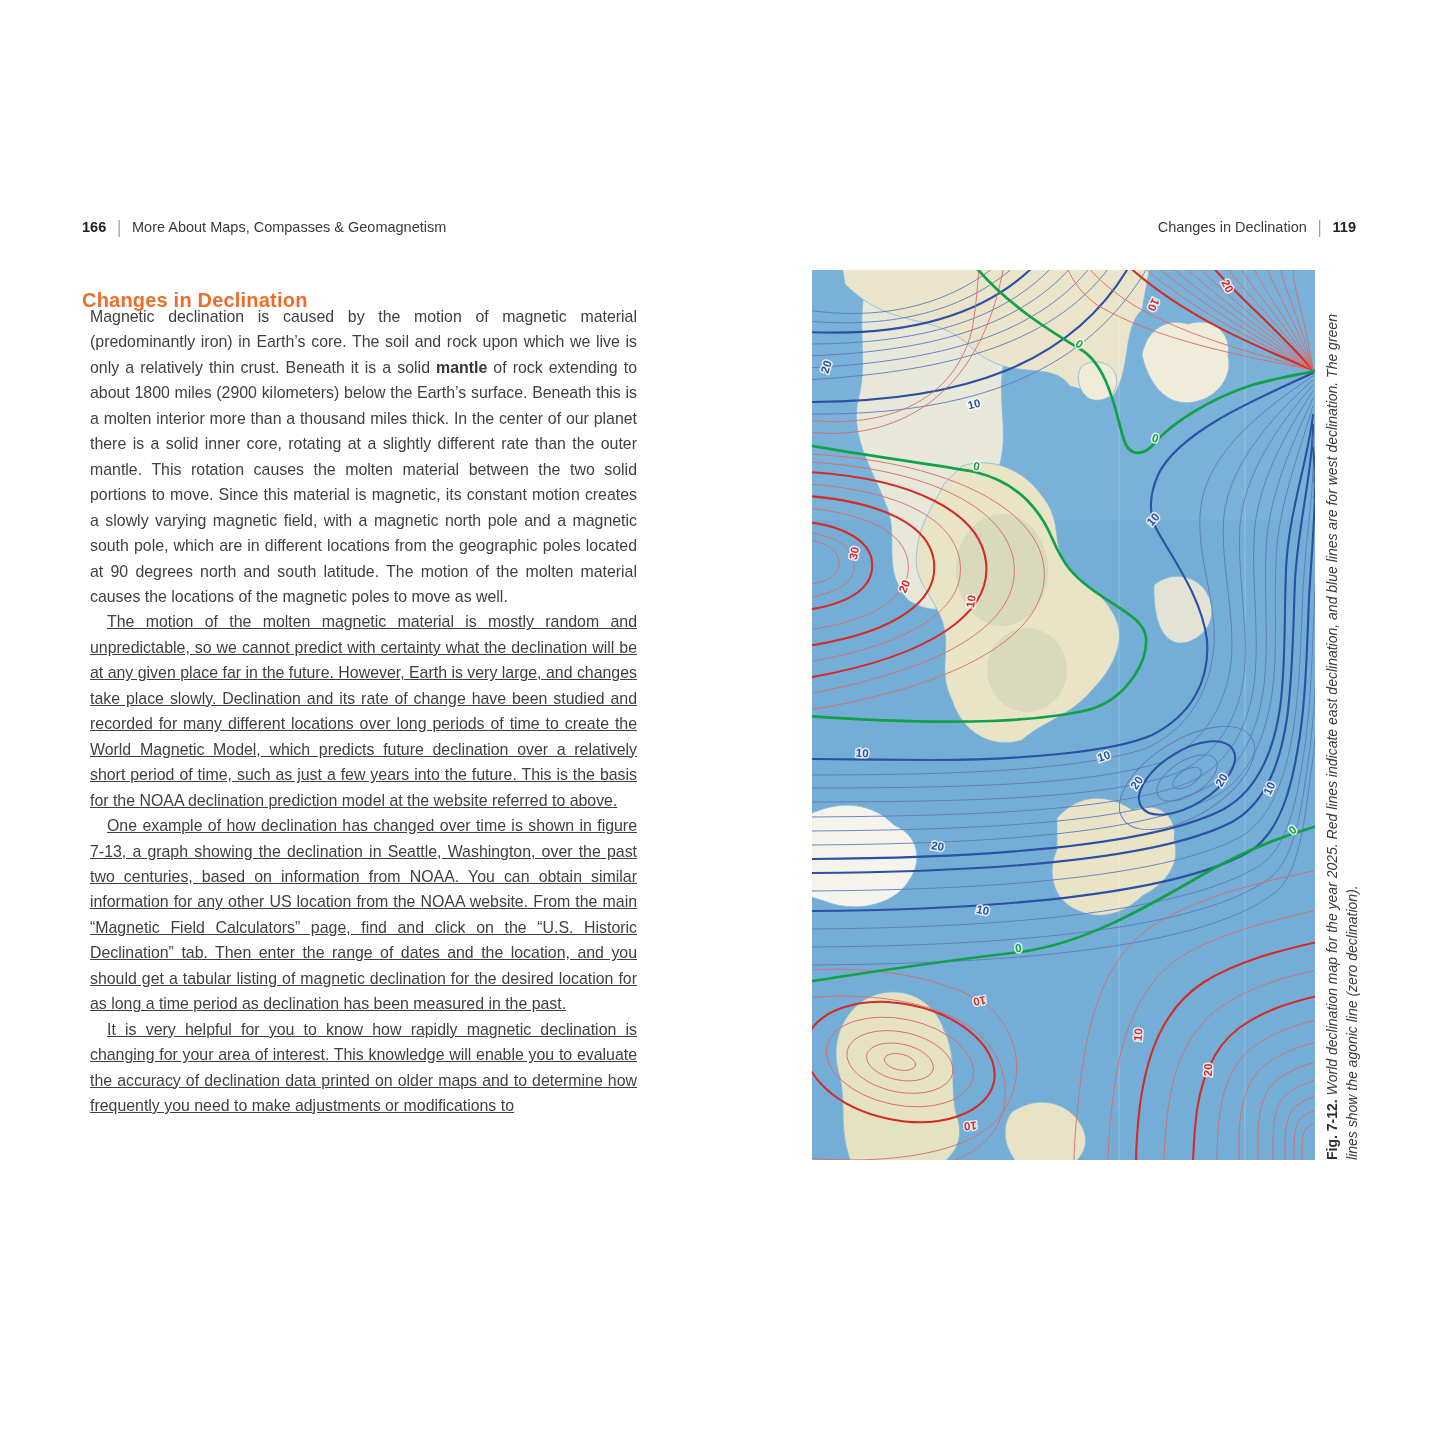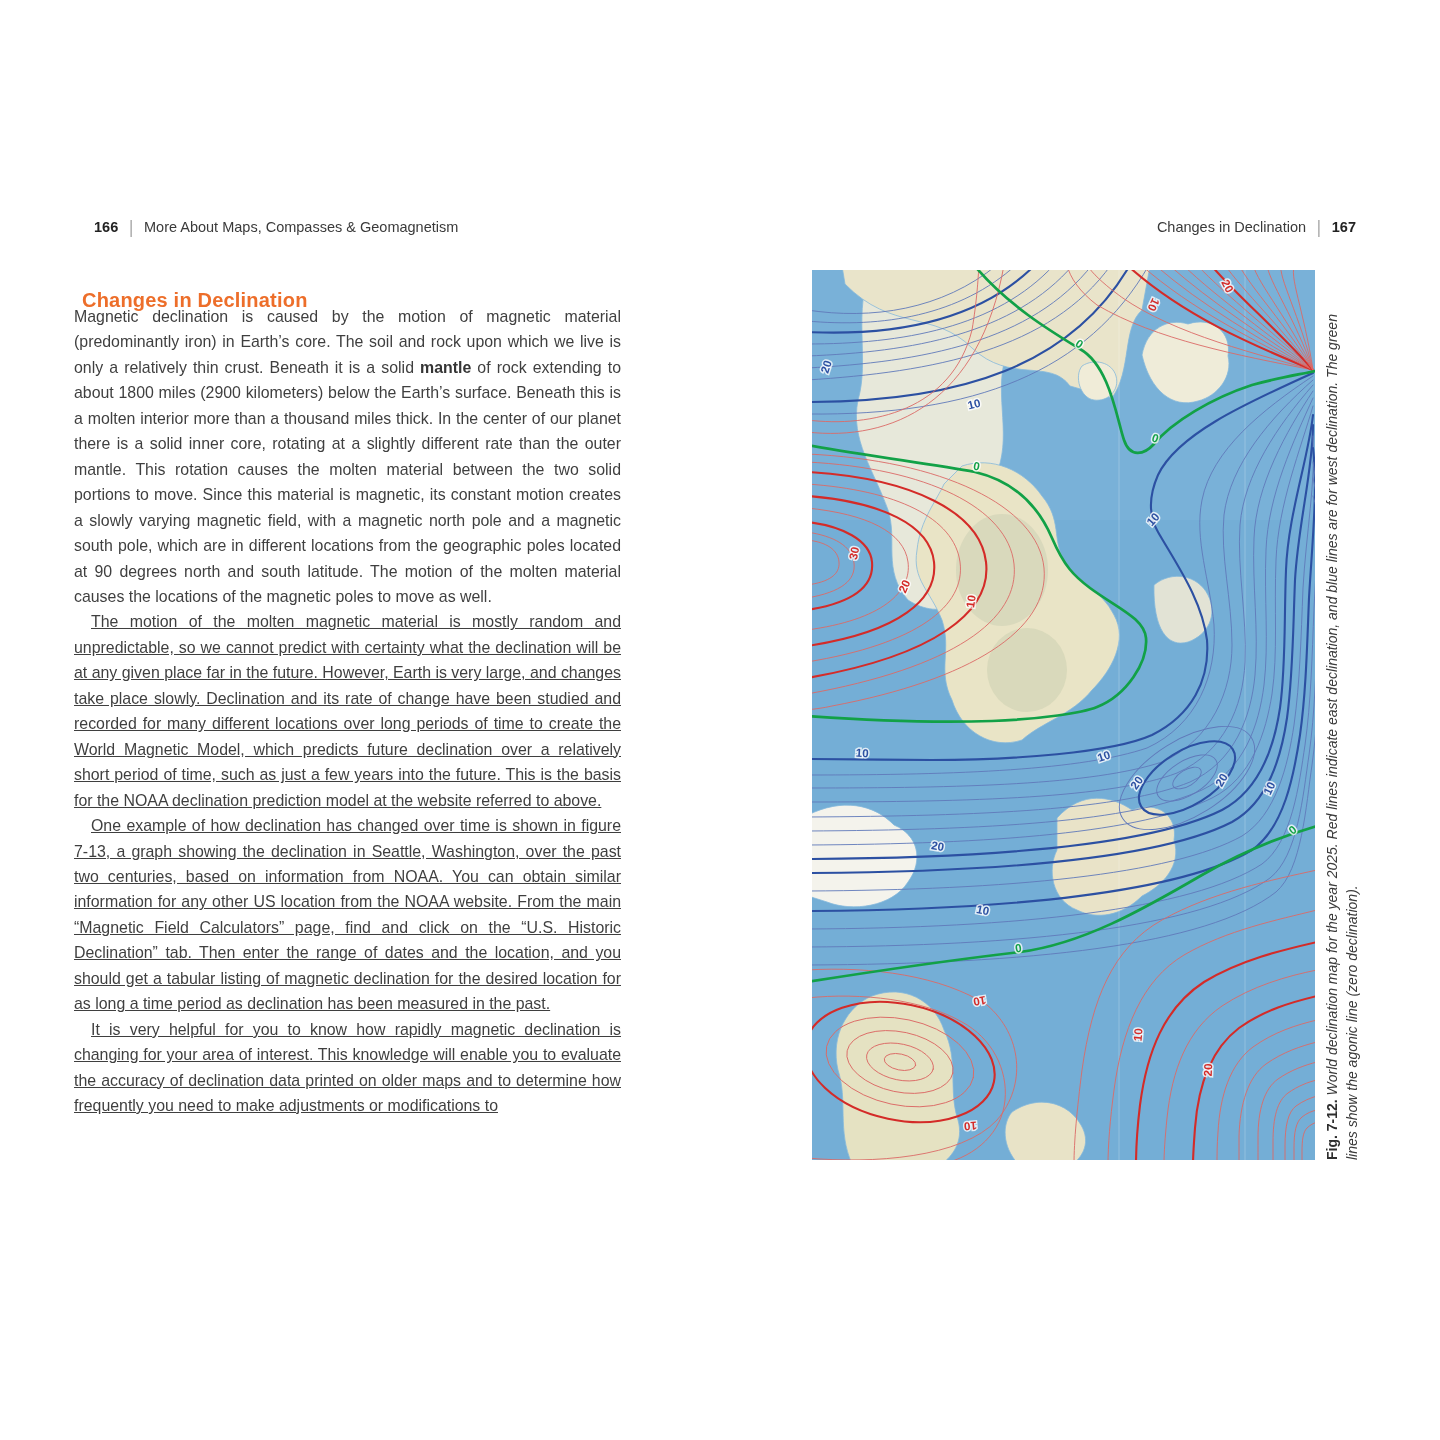--- a/index.html
+++ b/index.html
@@ -2,26 +2,26 @@
 <html><head>
 <meta charset="utf-8">
 <style>
   html,body{margin:0;padding:0;background:#ffffff;}
   body{width:1440px;height:1440px;position:relative;font-family:"Liberation Sans",sans-serif;color:#3d3d3d;}
 
   
   .runhead{position:absolute;top:219px;font-size:14.5px;display:flex;align-items:baseline;gap:11px;color:#3a3a3a;}
   .runhead .pagenum{font-weight:bold;color:#222;}
   .runhead .divider{color:#9a9a9a;font-weight:300;transform:scaleY(1.25);display:inline-block;}
-  #runhead-left{left:94px;justify-content:center;}
+  #runhead-left{left:82px;justify-content:center;}
   #runhead-right{right:84px;}
 
   
   #section-heading{position:absolute;left:82px;top:272px;font-size:20px;font-weight:bold;color:#ed6e2a;letter-spacing:.2px;}
-  #body-column{position:absolute;left:74px;top:304px;width:547px;font-size:15.9px;line-height:25.45px;text-align:justify;color:#3f3f3f;}
+  #body-column{position:absolute;left:90px;top:304px;width:547px;font-size:15.9px;line-height:25.45px;text-align:justify;color:#3f3f3f;}
   #body-column p{margin:0;}
   #body-column p.indent{text-indent:17px;text-decoration:underline;}
   #body-column b{font-weight:bold;color:#353535;}
 
   
   #figure-map{position:absolute;left:812px;top:270px;width:503px;height:890px;}
   #figure-map svg{display:block;width:503px;height:890px;}
 
   #figure-caption{
     position:absolute;left:1322px;top:1160px;width:886px;
@@ -54,21 +54,21 @@
 <div id="body-column">
   <p><span>Magnetic declination is caused by the motion of magnetic material (predominantly iron) in Earth’s core. The soil and rock upon which we live is only a relatively thin crust. Beneath it is a solid </span><b>mantle</b><span> of rock extending to about 1800 miles (2900 kilometers) below the Earth’s surface. Beneath this is a molten interior more than a thousand miles thick. In the center of our planet there is a solid inner core, rotating at a slightly different rate than the outer mantle. This rotation causes the molten material between the two solid portions to move. Since this material is magnetic, its constant motion creates a slowly varying magnetic field, with a magnetic north pole and a magnetic south pole, which are in different locations from the geographic poles located at 90 degrees north and south latitude. The motion of the molten material causes the locations of the magnetic poles to move as well.</span></p>
   <p class="indent">The motion of the molten magnetic material is mostly random and unpredictable, so we cannot predict with certainty what the declination will be at any given place far in the future. However, Earth is very large, and changes take place slowly. Declination and its rate of change have been studied and recorded for many different locations over long periods of time to create the World Magnetic Model, which predicts future declination over a relatively short period of time, such as just a few years into the future. This is the basis for the NOAA declination prediction model at the website referred to above.</p>
   <p class="indent">One example of how declination has changed over time is shown in figure 7-13, a graph showing the declination in Seattle, Washington, over the past two centuries, based on information from NOAA. You can obtain similar information for any other US location from the NOAA website. From the main “Magnetic Field Calculators” page, find and click on the “U.S. Historic Declination” tab. Then enter the range of dates and the location, and you should get a tabular listing of magnetic declination for the desired location for as long a time period as declination has been measured in the past.</p>
   <p class="indent">It is very helpful for you to know how rapidly magnetic declination is changing for your area of interest. This knowledge will enable you to evaluate the accuracy of declination data printed on older maps and to determine how frequently you need to make adjustments or modifications to</p>
 </div>
 
 <div class="runhead" id="runhead-right">
   <span>Changes in Declination</span>
   <span class="divider">|</span>
-  <span class="pagenum">167</span>
+  <span class="pagenum">119</span>
 </div>
 
 <div id="figure-map">
 <svg viewBox="0 0 503 890">
 
   <rect x="0" y="0" width="503" height="890" fill="#74aed6"></rect>
   <rect x="0" y="0" width="503" height="250" fill="#7db5da" opacity=".55"></rect>
 
   <g>
     <path class="coast" fill="#e7e8da" d="M60,-4 C40,40 58,90 46,130 C38,170 62,200 76,240 C86,270 70,300 96,330 C130,352 160,332 176,300 C190,260 170,230 186,200 C200,160 180,120 196,80 C206,45 190,15 182,-4 Z"></path>

